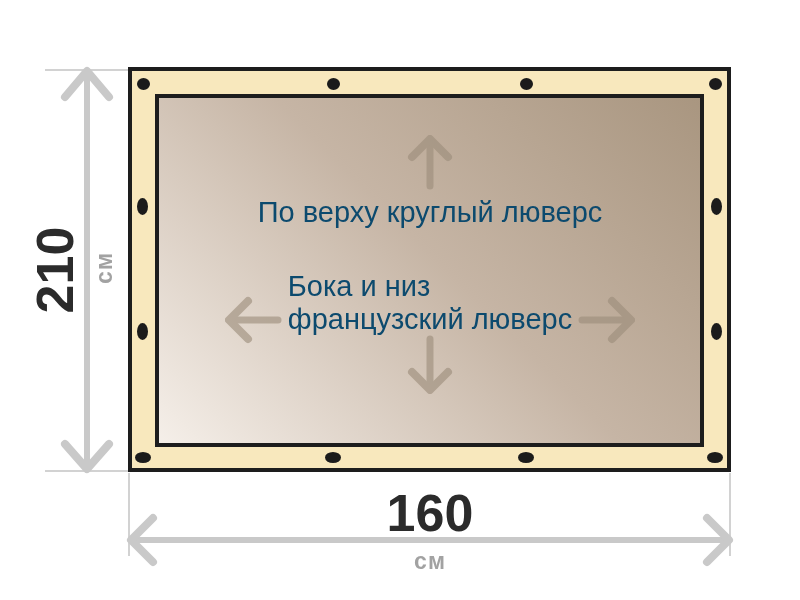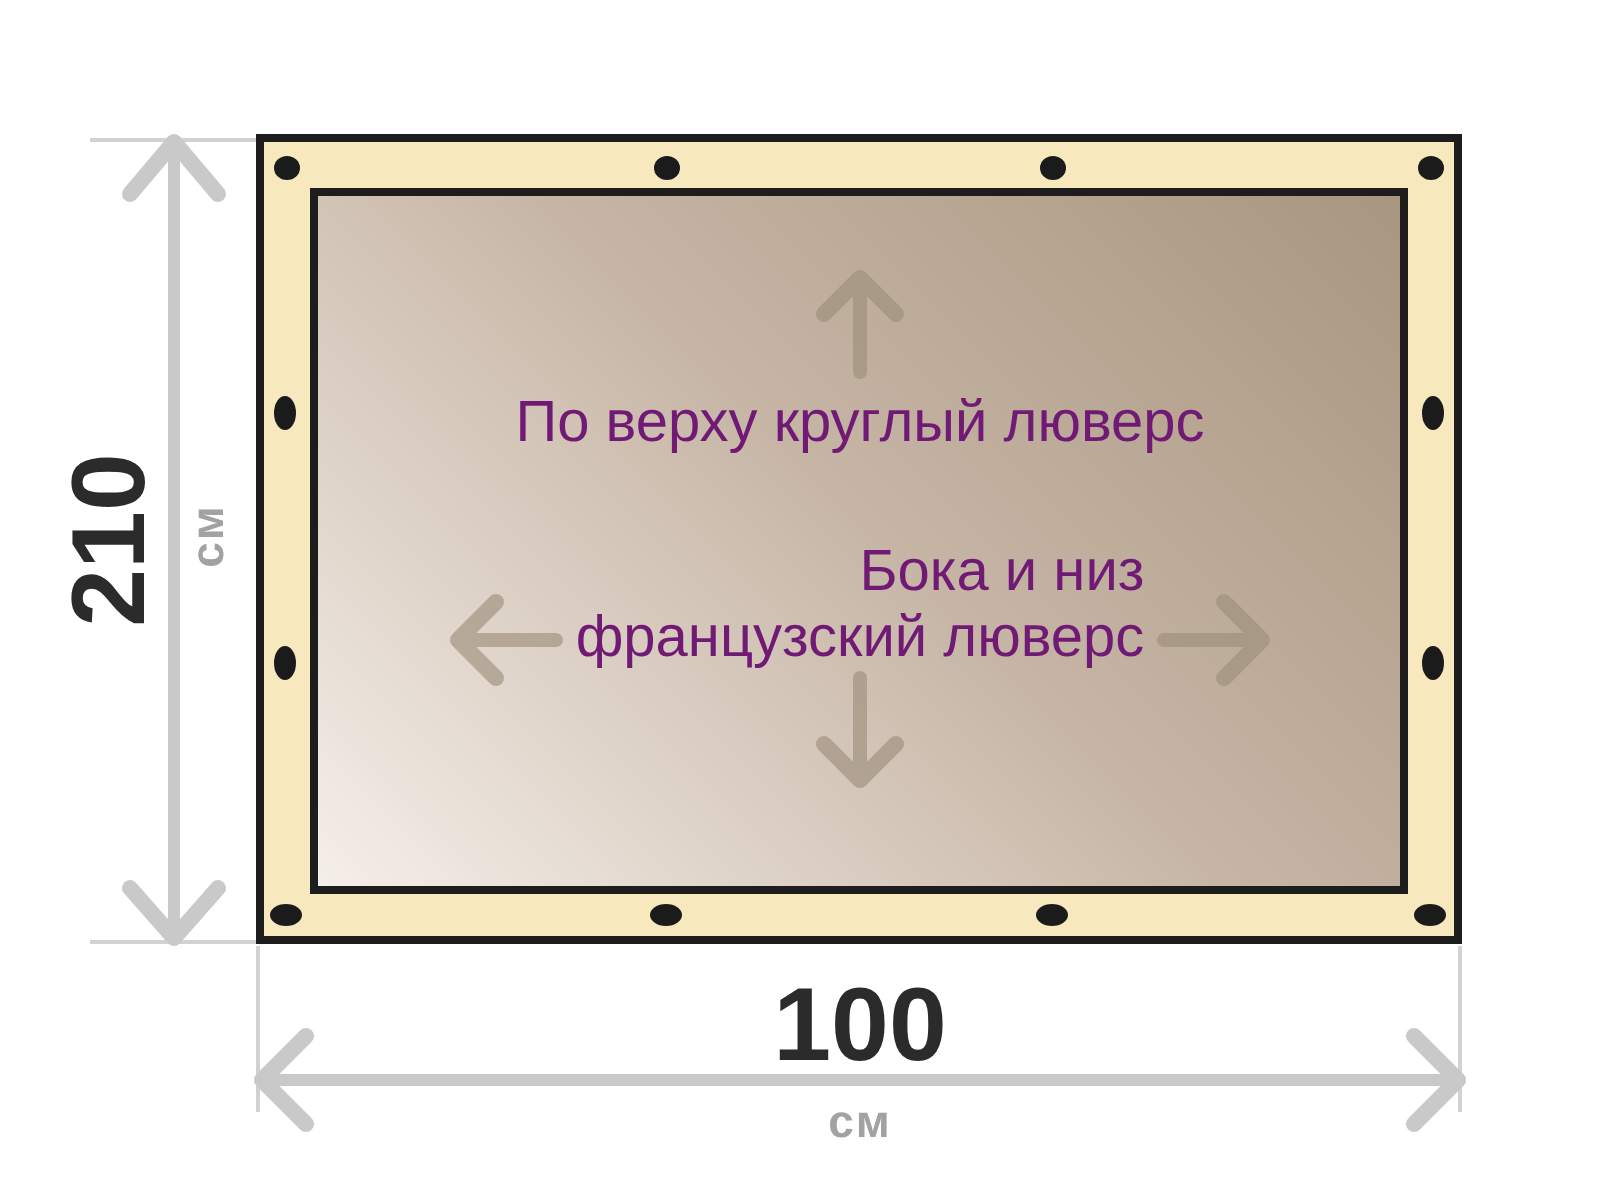--- a/index.html
+++ b/index.html
@@ -26,23 +26,23 @@
   
   .overlay{position:absolute;left:0;top:0;z-index:3;pointer-events:none;}
   
   .lbl{position:absolute;z-index:4;white-space:nowrap;}
   .dim-value{font-size:52px;font-weight:700;color:#2b2b2b;}
   .dim-unit{font-size:23px;font-weight:700;color:#a2a2a2;letter-spacing:1px;}
   .lbl-210{left:55px;top:270px;transform:translate(-50%,-50%) rotate(-90deg);}
   .lbl-sm-left{left:104px;top:268px;transform:translate(-50%,-50%) rotate(-90deg);}
   .lbl-160{left:430px;top:513px;transform:translate(-50%,-50%);}
   .lbl-sm-bottom{left:430px;top:561px;transform:translate(-50%,-50%);}
-  .note{color:#701a75;font-size:29px;}
+  .note{color:#0c4a6e;font-size:29px;}
   .note-top{left:430px;top:212px;transform:translate(-50%,-50%);}
-  .note-center{left:430px;top:303px;transform:translate(-50%,-50%);text-align:right;line-height:1.14;white-space:nowrap;}
+  .note-center{left:430px;top:303px;transform:translate(-50%,-50%);text-align:left;line-height:1.14;white-space:nowrap;}
 </style>
 </head>
 <body>
 
 <div class="stage">
 
   <div class="frame">
     <div class="canvas-inner"></div>
   </div>
 
@@ -98,21 +98,21 @@
       </g>
       <g>
         <path d="M582,320 H623" stroke-width="7"></path>
         <path d="M612,301 L631,320 L612,339" stroke-width="8"></path>
       </g>
     </g>
   </svg>
 
   <div class="lbl dim-value lbl-210">210</div>
   <div class="lbl dim-unit lbl-sm-left">см</div>
-  <div class="lbl dim-value lbl-160">100</div>
+  <div class="lbl dim-value lbl-160">160</div>
   <div class="lbl dim-unit lbl-sm-bottom">см</div>
 
   <div class="lbl note note-top">По верху круглый люверс</div>
   <div class="lbl note note-center">
     <div>Бока и низ</div>
     <div>французский люверс</div>
   </div>
 
 </div>
 

